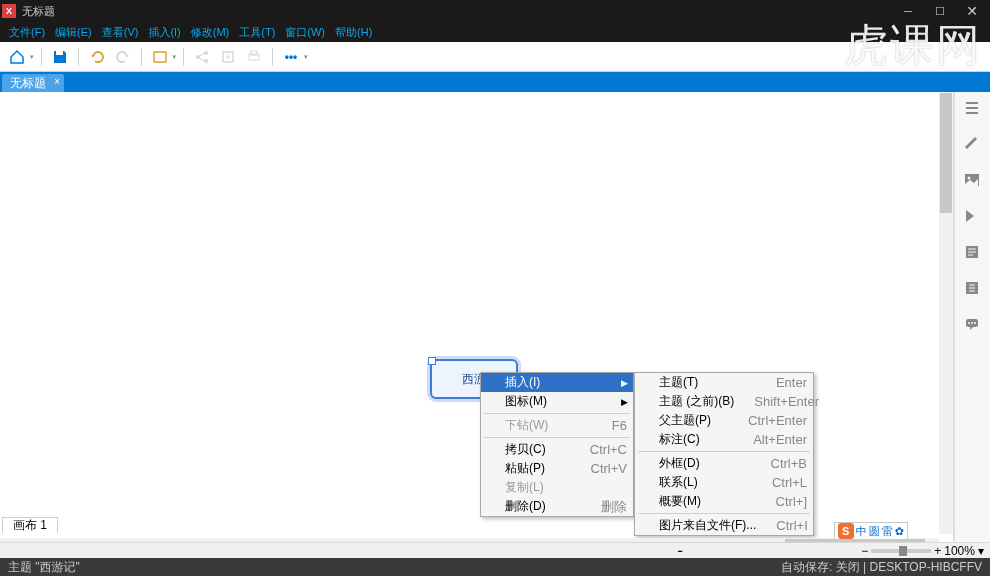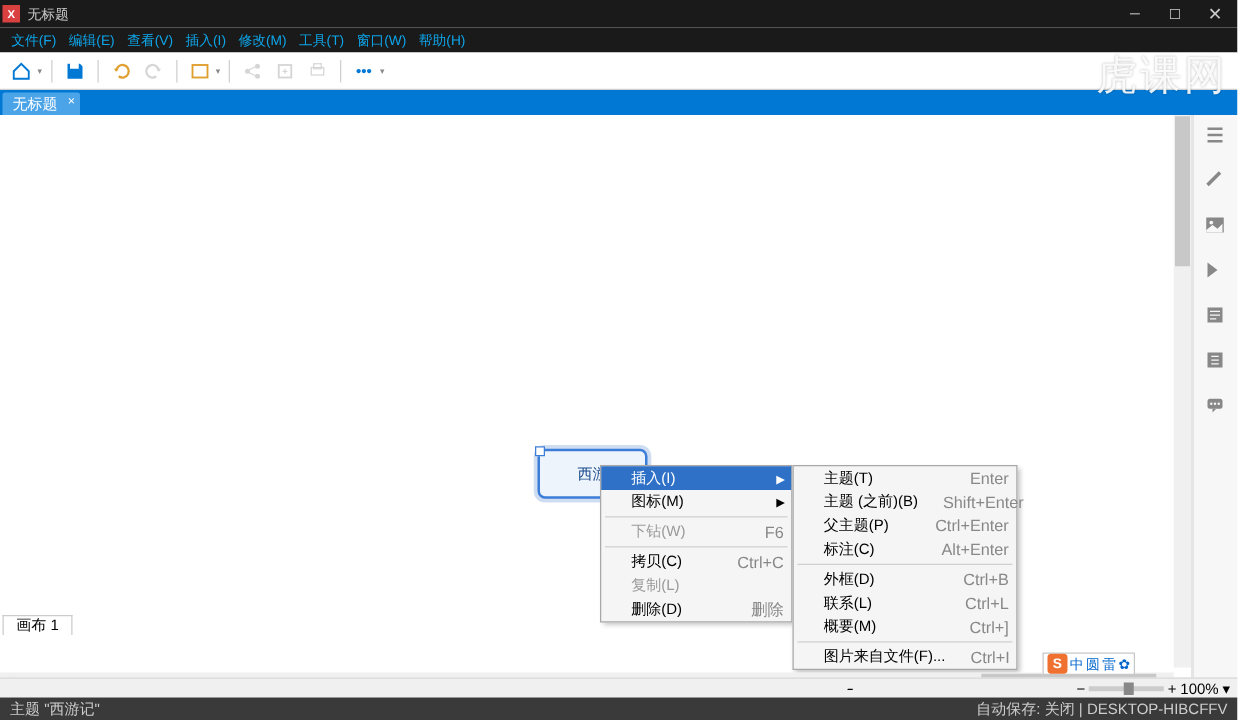--- a/index.html
+++ b/index.html
@@ -38,29 +38,29 @@
 .ctxmenu .row.hl{background:#2f71c7;color:#fff}
 .ctxmenu .row.dis{color:#9a9a9a}
 .ctxmenu .row .label{flex:1}
 .ctxmenu .row .accel{color:#888;margin-left:20px;font-size:13px}
 .ctxmenu .row .sub{position:absolute;right:5px;font-size:9px}
 .ctxmenu .sep-row{height:1px;background:#d0d0d0;margin:2px 3px}
 #ctx1{left:478px;top:278px;width:154px}
 #ctx2{left:632px;top:278px;width:180px}
 .cursor{position:absolute;left:674px;top:452px;font-size:14px;pointer-events:none;z-index:5}
 .red-arrow{position:absolute;left:816px;top:446px;color:#e63030;font-size:16px;font-weight:bold}
-.canvas-tab{position:absolute;left:0;bottom:26px;height:16px;padding:0 10px;background:#fff;border:1px solid #ccc;border-bottom:none;font-size:11px;display:flex;align-items:center}
+.canvas-tab{position:absolute;left:0;bottom:1px;height:16px;padding:0 10px;background:#fff;border:1px solid #ccc;border-bottom:none;font-size:11px;display:flex;align-items:center}
 .ime-bar{position:absolute;right:82px;bottom:36px;height:18px;background:#fff;border:1px solid #c8c8c8;display:flex;align-items:center;gap:2px;padding:0 3px}
 .ime-bar span{font-size:11px}
 .status2{position:absolute;bottom:18px;left:0;right:0;height:16px;background:#f0f0f0;border-top:1px solid #d8d8d8;display:flex;align-items:center;padding:0 6px;font-size:11px}
 .status2 .flex1{flex:1}
 .status2 .zoom{display:flex;align-items:center;gap:3px}
 .bottombar{position:absolute;bottom:0;left:0;right:0;height:18px;background:#3a3a3a;color:#ccc;display:flex;align-items:center;padding:0 8px;font-size:11px}
 .bottombar .flex1{flex:1}
-.watermark{position:absolute;right:8px;top:38px;font-size:33px;color:rgba(255,255,255,0.9);font-weight:300;letter-spacing:2px;pointer-events:none;text-shadow:0 0 2px rgba(0,0,0,.3);font-family:"SimHei",sans-serif}
+.watermark{position:absolute;right:8px;top:16px;font-size:44px;color:rgba(255,255,255,0.9);font-weight:300;letter-spacing:2px;pointer-events:none;text-shadow:0 0 2px rgba(0,0,0,.3);font-family:"SimHei",sans-serif}
 svg{display:block}
 </style>
 </head>
 <body>
 
 <div class="titlebar">
   <div class="app-icon">X</div>
   <div class="title">无标题</div>
   <div class="win-btn">─</div>
   <div class="win-btn">☐</div>
@@ -162,20 +162,24 @@
           </div>
           <div class="sep-row"></div>
           <div class="row dis">
             <span class="label">下钻(W)</span>
             <span class="accel">F6</span>
           </div>
           <div class="sep-row"></div>
           <div class="row">
             <span class="label">拷贝(C)</span>
             <span class="accel">Ctrl+C</span>
+          </div>
+          <div class="row">
+            <span class="label">粘贴(P)</span>
+            <span class="accel">Ctrl+V</span>
           </div>
           <div class="row dis">
             <span class="label">复制(L)</span>
           </div>
           <div class="row">
             <span class="label">删除(D)</span>
             <span class="accel">删除</span>
           </div>
         </div>
       <div class="ctxmenu" id="ctx2">

